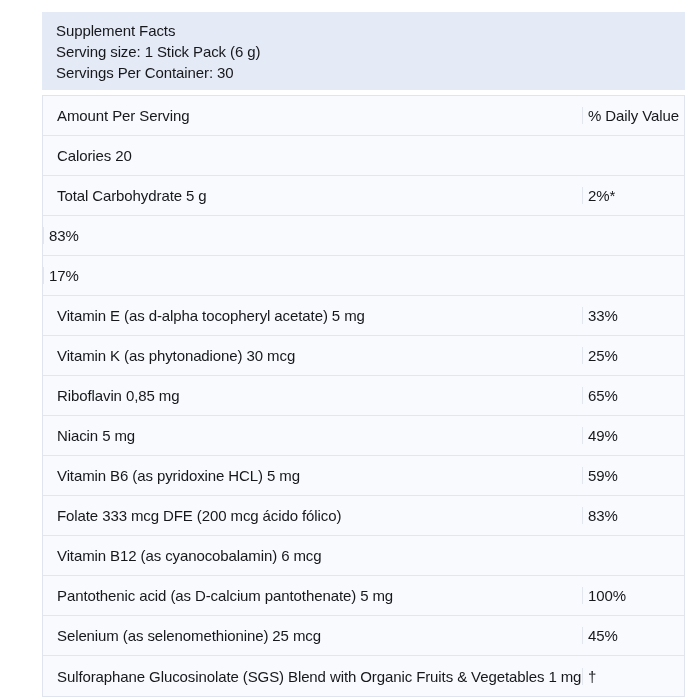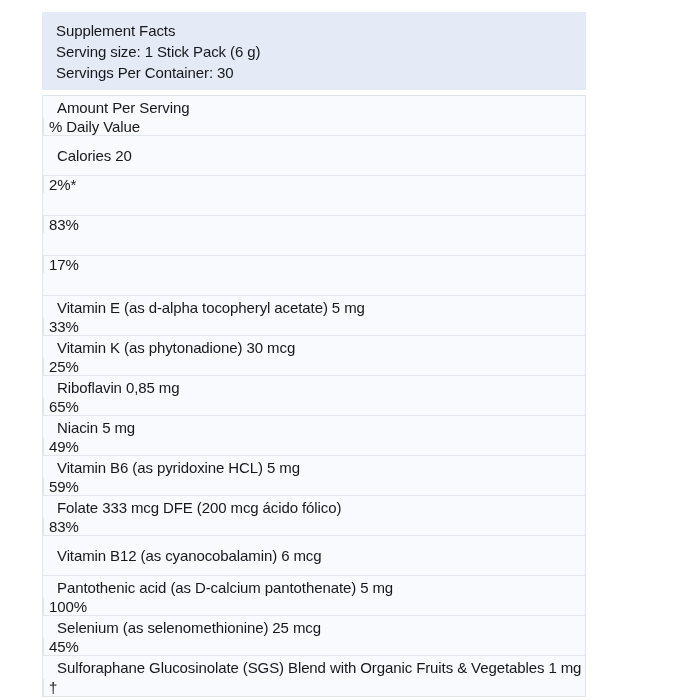--- a/index.html
+++ b/index.html
@@ -6,41 +6,40 @@
   html, body {
     width: 700px; height: 700px;
     background: #ffffff;
     font-family: "Liberation Sans", sans-serif;
     color: #17181c;
     overflow: hidden;
   }
   .panel {
     position: absolute;
     left: 42px; top: 12px;
-    width: 544px;
+    width: 643px;
   }
   .facts-header {
     background: #e4eaf6;
     padding: 8px 14px 7px 14px;
     font-size: 15px;
     line-height: 21px;
     letter-spacing: -0.1px;
   }
   .facts-table {
     margin-top: 5px;
     border: 1px solid #dfe4ee;
     background: #f8fafd;
   }
   .row {
     display: flex;
-    align-items: flex-start;
+    align-items: center;
     height: 40px;
     border-bottom: 1px solid #e2e6ef;
     background: #f8fafd;
-    flex-direction: column;
   }
   .row:last-child { border-bottom: none; }
   .cell {
     display: flex;
     align-items: center;
     font-size: 15px;
     letter-spacing: -0.1px;
     white-space: nowrap;
     overflow: hidden;
   }
@@ -70,20 +69,21 @@
       <div class="cell amount">Amount Per Serving</div>
       <div class="cell dv">% Daily Value</div>
     </div>
     <div id="rows">
   <div class="row">
     <div class="cell amount">Calories 20</div>
     <div class="cell dv"></div>
   </div>
 
   <div class="row">
+    <div class="cell amount">Total Carbohydrate 5 g</div>
     <div class="cell dv">2%*</div>
   </div>
 
   <div class="row">
     <div class="cell dv">83%</div>
   </div>
 
   <div class="row">
     <div class="cell dv">17%</div>
   </div>

